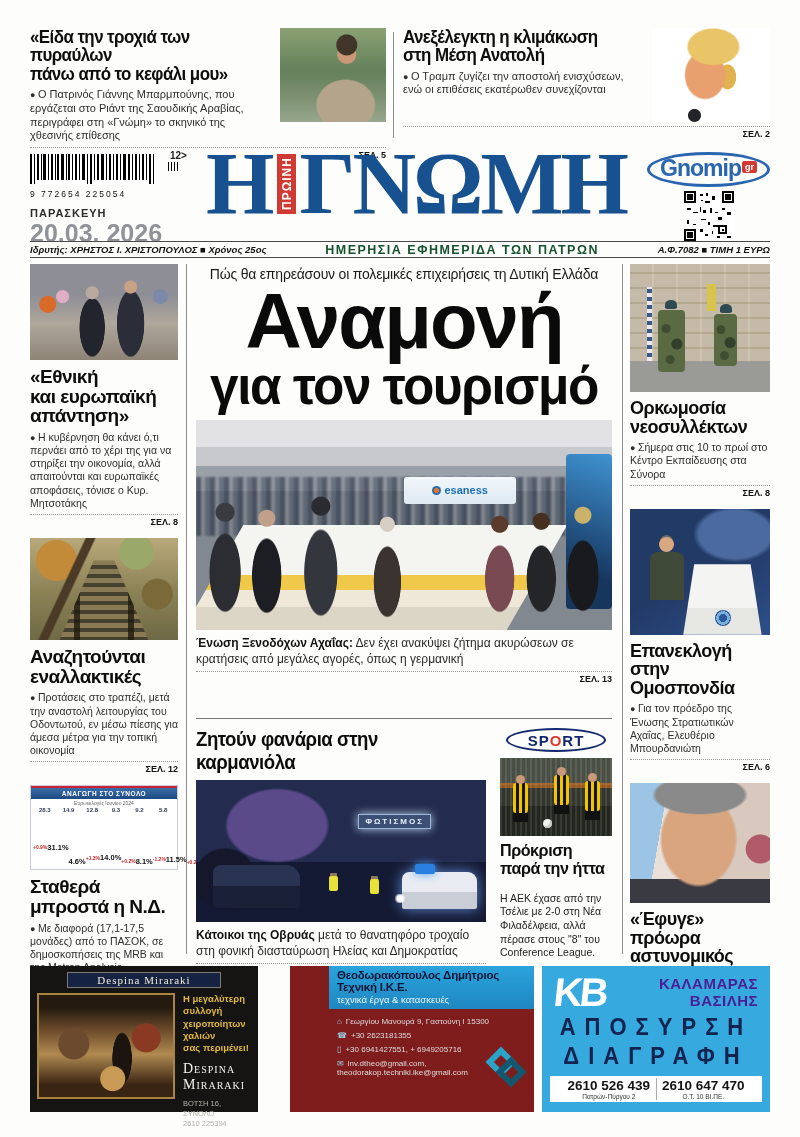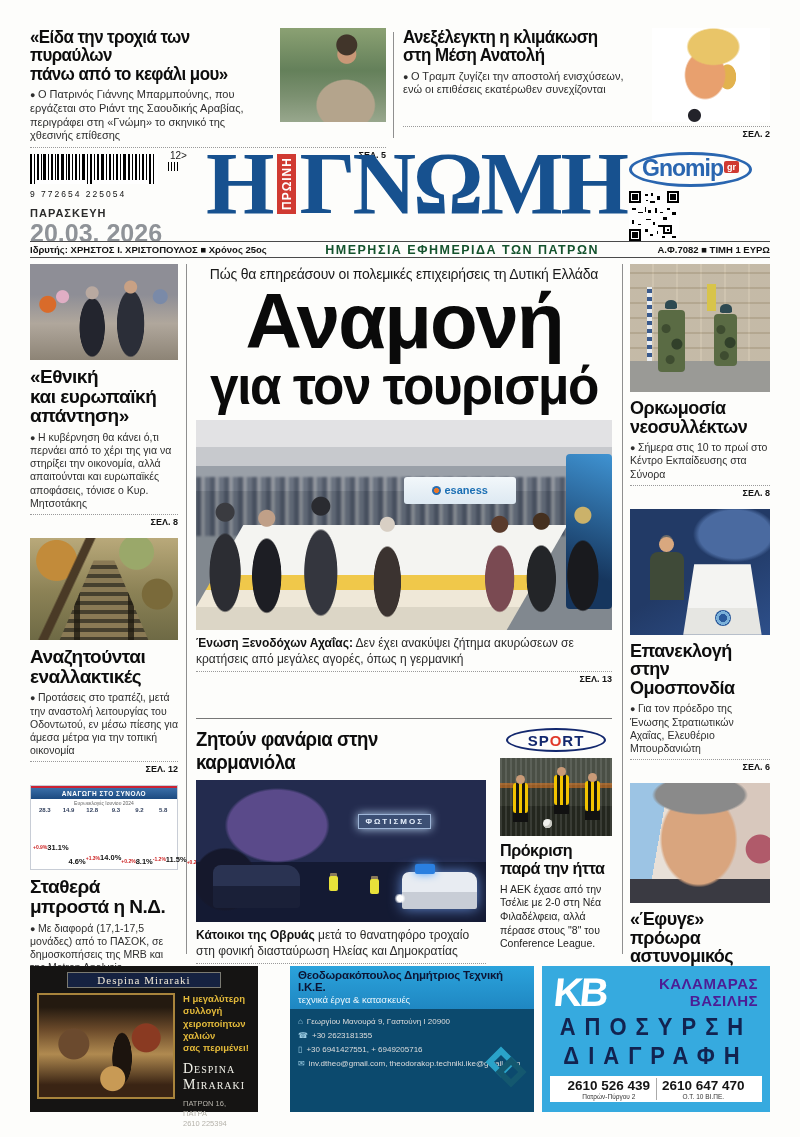--- a/index.html
+++ b/index.html
@@ -18,39 +18,39 @@
             transform:scaleX(.94); transform-origin:left top; color:#0d0d0d; }
   .t-sum { font-size:11px; line-height:1.25; color:#2e2e2e; margin-top:5px; }
   .bullet::before { content:"● "; font-size:9px; }
   .t-photo { width:106px; height:94px; flex:0 0 auto; }
   .t-photo2 { width:118px; height:94px; flex:0 0 auto; }
   .pagerow { border-top:1px dotted #9a9a9a; margin-top:4px; padding-top:2px;
              text-align:right; font-size:9px; font-weight:700; color:#111; }
 
   
   .bc-num { font-size:8.5px; letter-spacing:2px; color:#111; margin-top:1px; }
-  .issue-code { position:absolute; left:140px; top:-4px; font-size:10px; font-weight:400; color:#222; }
+  .issue-code { position:absolute; left:140px; top:-4px; font-size:10px; font-weight:700; color:#222; }
   .issue-bars { position:absolute; left:138px; top:8px; width:10px; height:9px;
                 background:repeating-linear-gradient(90deg,#000 0 1px,transparent 1px 3px); }
   .mh-day { font-size:11px; font-weight:700; color:#2b2b2b; letter-spacing:1px; }
   .mh-date { font-size:25px; font-weight:700; color:#8f9398; letter-spacing:0; }
   .title-wrap { position:absolute; left:168px; top:-8px; width:436px; display:flex;
                 justify-content:center; align-items:flex-start; }
   .mh-H, .mh-main { font-family:"Liberation Serif", serif; font-weight:700; font-size:88px;
                     line-height:.92; color:#17518f; letter-spacing:-3px; }
   .mh-proini { writing-mode:vertical-rl; transform:rotate(180deg); background:#d03a32; color:#fff;
                font-size:12px; font-weight:700; letter-spacing:1px; height:60px; width:19px;
                display:flex; align-items:center; justify-content:center; margin:10px 3px 0 6px; }
   .gnomi-logo { border:3px solid #2a66b0; border-radius:50%; padding:0 10px 2px 10px; display:inline-block; }
   .gl-main, .gl-p { color:#2a66b0; font-weight:700; font-size:23px; letter-spacing:-1px; }
   .gl-tld { background:#d03a32; color:#fff; font-size:9px; font-weight:700; padding:1px 3px;
             border-radius:2px; vertical-align:6px; margin-left:1px; }
   .inforow { display:flex; justify-content:space-between; align-items:center;
              border-top:1px solid #4a4a4a; border-bottom:1px solid #4a4a4a; height:17px; }
-  .inforow .l, .inforow .r { font-size:9.5px; font-weight:700; color:#111; }
+  .inforow .l, .inforow .r { font-size:9.5px; font-weight:700; color:#111;font-style:italic; }
   .inforow .c { font-size:12.5px; font-weight:700; letter-spacing:1.5px; color:#14532d; }
 
   
   .col h3 { font-size:19px; font-weight:700; line-height:1.03; letter-spacing:-0.5px; color:#0d0d0d; margin-top:7px; }
   .col .sum { font-size:10.5px; line-height:1.26; color:#2e2e2e; margin-top:5px; }
   .col .story { margin-bottom:11px; }
   .rc h3 { font-size:18px; }
 
   
   .kicker { font-size:14px; color:#1a1a1a; text-align:center; letter-spacing:-0.2px; }
@@ -62,21 +62,21 @@
   .cap b { color:#111; }
 
   .sec-head { font-size:20px; font-weight:700; letter-spacing:-0.5px; transform:scaleX(.93);
               transform-origin:left top; color:#0d0d0d; }
   .sport-pill { border:2px solid #13286e; border-radius:50%; width:100px; height:24px; margin:0 auto;
                 display:flex; align-items:center; justify-content:center; }
   .sport-pill span { font-size:15px; font-weight:700; letter-spacing:1px; color:#13286e; }
   .sport-pill .sport-o { color:#e0392a; }
   .sport-head { font-size:17px; font-weight:700; line-height:1.05; letter-spacing:-0.5px;
                 transform:scaleX(.95); transform-origin:left top; margin-top:6px; color:#0d0d0d; }
-  .sport-sum { font-size:10.5px; line-height:1.3; color:#222; margin-top:5px; }
+  .sport-sum { font-size:10.5px; line-height:1.3; color:#222; margin-top:14px; }
 
   
   .poll { width:148px; background:#fff; border:1px solid #c8cdd6; margin-top:10px; }
   .poll-title { background:linear-gradient(180deg,#3a6ea8,#1c4a80); border-top:2px solid #c23; color:#fff;
                 font-size:6.5px; font-weight:700; text-align:center; padding:2px 0; letter-spacing:.5px; }
   .poll-sub { font-size:5px; color:#666; text-align:center; padding:1px 0; }
   .poll-prev { display:flex; padding:0 2px; }
   .poll-prev div { flex:1; text-align:center; font-size:6px; font-weight:700; color:#33415e; }
   .poll-bars { display:flex; align-items:flex-end; height:56px; padding:0 2px 3px 2px; }
   .pcol { flex:1; display:flex; align-items:center; justify-content:flex-end; }
@@ -212,21 +212,21 @@
       radial-gradient(circle at 80% 42%, #8a3a22 0 14px, transparent 15px),
       radial-gradient(circle at 26% 48%, #6b4a2e 0 15px, transparent 16px),
       radial-gradient(circle at 55% 82%, #c89a55 0 12px, transparent 13px),
       radial-gradient(ellipse 10px 26px at 62% 62%, #1c140e 0 95%, transparent),
       linear-gradient(180deg,#241a10 0 12%,#6b4a2a 34%,#b08a50 58%,#3a2414 88%); }
   .mir-right { flex:1; }
   .mir-tag { color:#e2b93a; font-size:9.5px; line-height:1.3; font-weight:700; }
   .mir-brand { color:#f2f2ea; font-family:"Liberation Serif", serif; font-variant:small-caps;
                font-size:14px; line-height:1.15; letter-spacing:1px; margin-top:6px; }
   .mir-addr { color:#b5b2aa; font-size:7.5px; line-height:1.35; margin-top:6px; }
-  .ad-tex { background:#0c4a6e; }
+  .ad-tex { background:#7f1d1d;padding-left:39px; }
   .tex-head { background:linear-gradient(180deg,#2ba3dc,#1f87c2); padding:3px 8px 4px 8px; }
   .tex-title { color:#0b1434; font-weight:700; font-size:11.5px; letter-spacing:-0.2px; }
   .tex-sub { color:#eaf6fc; font-size:9.5px; margin-top:1px; }
   .tex-body { padding:8px 8px 0 8px; position:relative; }
   .tex-line { color:#ddd; font-size:8px; margin-bottom:5px; }
   .tex-line .ti { color:#9ccde4; margin-right:4px; font-size:8px; }
   .tex-logo { position:absolute; right:10px; top:42px; width:34px; height:34px; }
   .tex-logo i { position:absolute; display:block; width:22px; height:22px; border:6px solid #2aa3c9; transform:rotate(45deg); }
   .tex-logo i.b { left:10px; top:10px; border-color:#14586f; }
   .ad-kal { background:#36aadf; padding:6px 8px; }
@@ -323,21 +323,21 @@
         <div class="mh-date">20.03. 2026</div>
       </div>
     </div>
 
     <div class="title-wrap">
       <span class="mh-H">Η</span>
       <span class="mh-proini">ΠΡΩΙΝΗ</span>
       <span class="mh-main">ΓΝΩΜΗ</span>
     </div>
 
-    <div class="abs" style="right:18px; top:0; text-align:left;">
+    <div class="abs" style="right:0; top:0; text-align:center;">
       <div class="gnomi-logo">
         <span class="gl-main">Gnomi</span><span class="gl-p">p</span><span class="gl-tld">gr</span>
       </div>
       <div style="margin-top:4px;">
         <svg width="50" height="50" viewBox="0 0 29 29" shape-rendering="crispEdges">
           <rect width="29" height="29" fill="#fff"></rect>
           <g fill="#000">
             <rect x="0" y="0" width="7" height="7"></rect>
               <rect x="1" y="1" width="5" height="5" fill="#fff"></rect>
               <rect x="2" y="2" width="3" height="3"></rect>
@@ -560,34 +560,34 @@
       <div class="mir-photo"></div>
       <div class="mir-right">
         <div class="mir-tag pre">Η μεγαλύτερη
 συλλογή
 χειροποίητων
 χαλιών
 σας περιμένει!</div>
         <div class="mir-brand pre">Despina
 Miraraki</div>
         <div class="mir-addr">
-          <div>ΠΑΤΡΩΝ 16, ΠΑΤΡΑ</div>
+          <div>ΒΟΤΣΗ 16, ΣΥΝΟΛΟ</div>
           <div>2610 225394</div>
         </div>
       </div>
     </div>
   </div>
 
   <div class="abs ad-tex" style="left:290px; top:966px; width:244px; height:146px;">
     <div class="tex-head">
       <div class="tex-title">Θεοδωρακόπουλος Δημήτριος Τεχνική Ι.Κ.Ε.</div>
       <div class="tex-sub">τεχνικά έργα &amp; κατασκευές</div>
     </div>
     <div class="tex-body">
-      <div class="tex-line"><span class="ti">⌂</span><span>Γεωργίου Μανουρά 9, Γαστούνη Ι 20900</span></div>
+      <div class="tex-line"><span class="ti">⌂</span><span>Γεωργίου Μανουρά 9, Γαστούνη Ι 15300</span></div>
       <div class="tex-line"><span class="ti">☎</span><span>+30 2623181355</span></div>
       <div class="tex-line"><span class="ti">▯</span><span>+30 6941427551, + 6949205716</span></div>
       <div class="tex-line"><span class="ti">✉</span><span>inv.dtheo@gmail.com, theodorakop.techniki.ike@gmail.com</span></div>
       <div class="tex-logo">
           <i></i>
           <i class="b"></i>
         </div>
     </div>
   </div>
 

